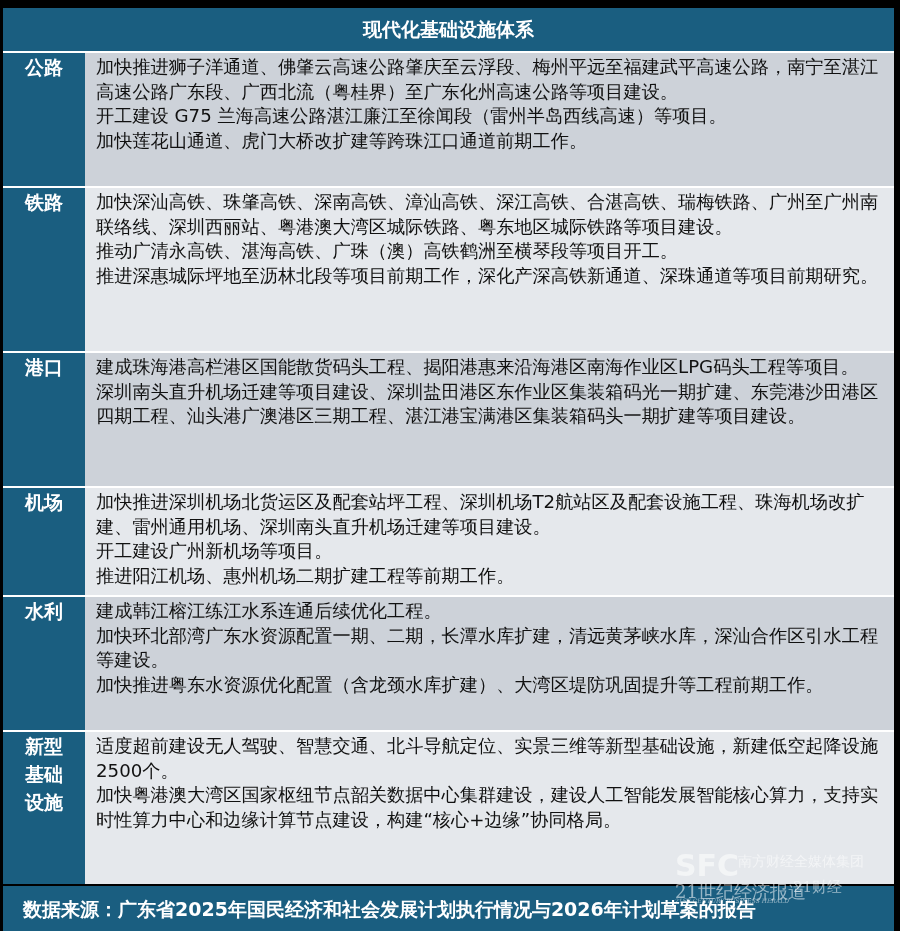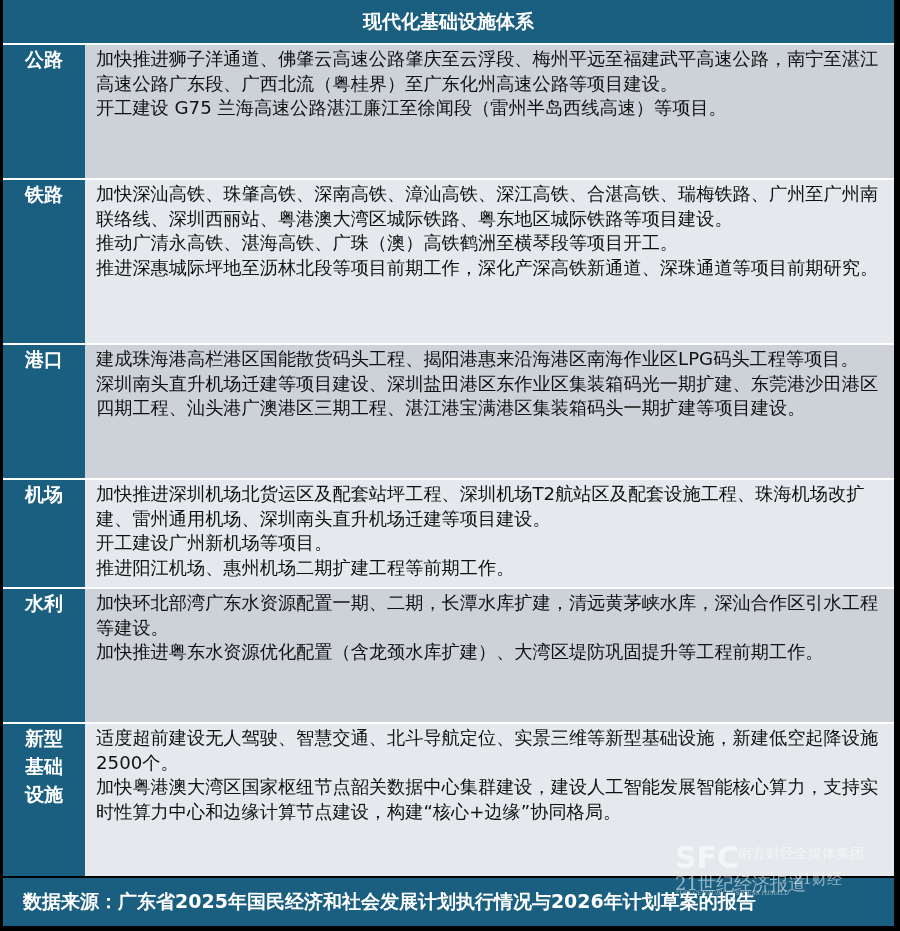--- a/index.html
+++ b/index.html
@@ -1,18 +1,18 @@
 <!DOCTYPE html>
 <html><head>
   <meta charset="utf-8">
   <style>
     html, body { margin:0; padding:0; }
     body { width:900px; height:931px; background:#000; position:relative; overflow:hidden;
            font-family:"DejaVu Sans","Liberation Sans",sans-serif; }
-    .wrap { position:absolute; left:3px; top:0; width:891px; height:747px; background:#fff; }
+    .wrap { position:absolute; left:3px; top:8px; width:891px; height:747px; background:#fff; }
     .title { position:absolute; left:0; top:0; width:891px; height:43px; background:#1a5e80;
              color:#fff; font-size:19px; font-weight:bold; display:flex; align-items:center; justify-content:center; }
     .row { position:absolute; left:0; width:891px; }
     .label { position:absolute; left:0; top:0; bottom:0; width:82px; background:#1a5e80; color:#fff;
              font-size:19px; font-weight:bold; display:flex; align-items:flex-start; justify-content:center;
              text-align:center; line-height:28px; }
     .label span { display:block; }
     .content { position:absolute; left:85px; top:0; bottom:0; right:0; padding:2px 8px 0 8px;
                font-size:18.2px; line-height:24.5px; color:#111; box-sizing:border-box; }
     .content p { margin:0; }
@@ -28,20 +28,21 @@
 <div class="wrap">
   <div class="title">现代化基础设施体系</div>
 
   <div class="row dark" style="top:45px;height:133px;">
     <div class="label">
         <span>公路</span>
       </div>
     <div class="content">
       <p>加快推进狮子洋通道、佛肇云高速公路肇庆至云浮段、梅州平远至福建武平高速公路，南宁至湛江高速公路广东段、广西北流（粤桂界）至广东化州高速公路等项目建设。</p>
       <p>开工建设 G75 兰海高速公路湛江廉江至徐闻段（雷州半岛西线高速）等项目。</p>
+      <p>加快莲花山通道、虎门大桥改扩建等跨珠江口通道前期工作。</p>
     </div>
   </div>
 
   <div class="row light" style="top:180px;height:163px;">
     <div class="label">
         <span>铁路</span>
       </div>
     <div class="content">
       <p>加快深汕高铁、珠肇高铁、深南高铁、漳汕高铁、深江高铁、合湛高铁、瑞梅铁路、广州至广州南联络线、深圳西丽站、粤港澳大湾区城际铁路、粤东地区城际铁路等项目建设。</p>
       <p>推动广清永高铁、湛海高铁、广珠（澳）高铁鹤洲至横琴段等项目开工。</p>
@@ -68,20 +69,21 @@
       <p>开工建设广州新机场等项目。</p>
       <p>推进阳江机场、惠州机场二期扩建工程等前期工作。</p>
     </div>
   </div>
 
   <div class="row dark" style="top:589px;height:133px;">
     <div class="label">
         <span>水利</span>
       </div>
     <div class="content">
+      <p>建成韩江榕江练江水系连通后续优化工程。</p>
       <p>加快环北部湾广东水资源配置一期、二期，长潭水库扩建，清远黄茅峡水库，深汕合作区引水工程等建设。</p>
       <p>加快推进粤东水资源优化配置（含龙颈水库扩建）、大湾区堤防巩固提升等工程前期工作。</p>
     </div>
   </div>
 
   <div class="row light" style="top:724px;height:152px;">
     <div class="label">
       <div>
         <span>新型</span>
         <span>基础</span>

